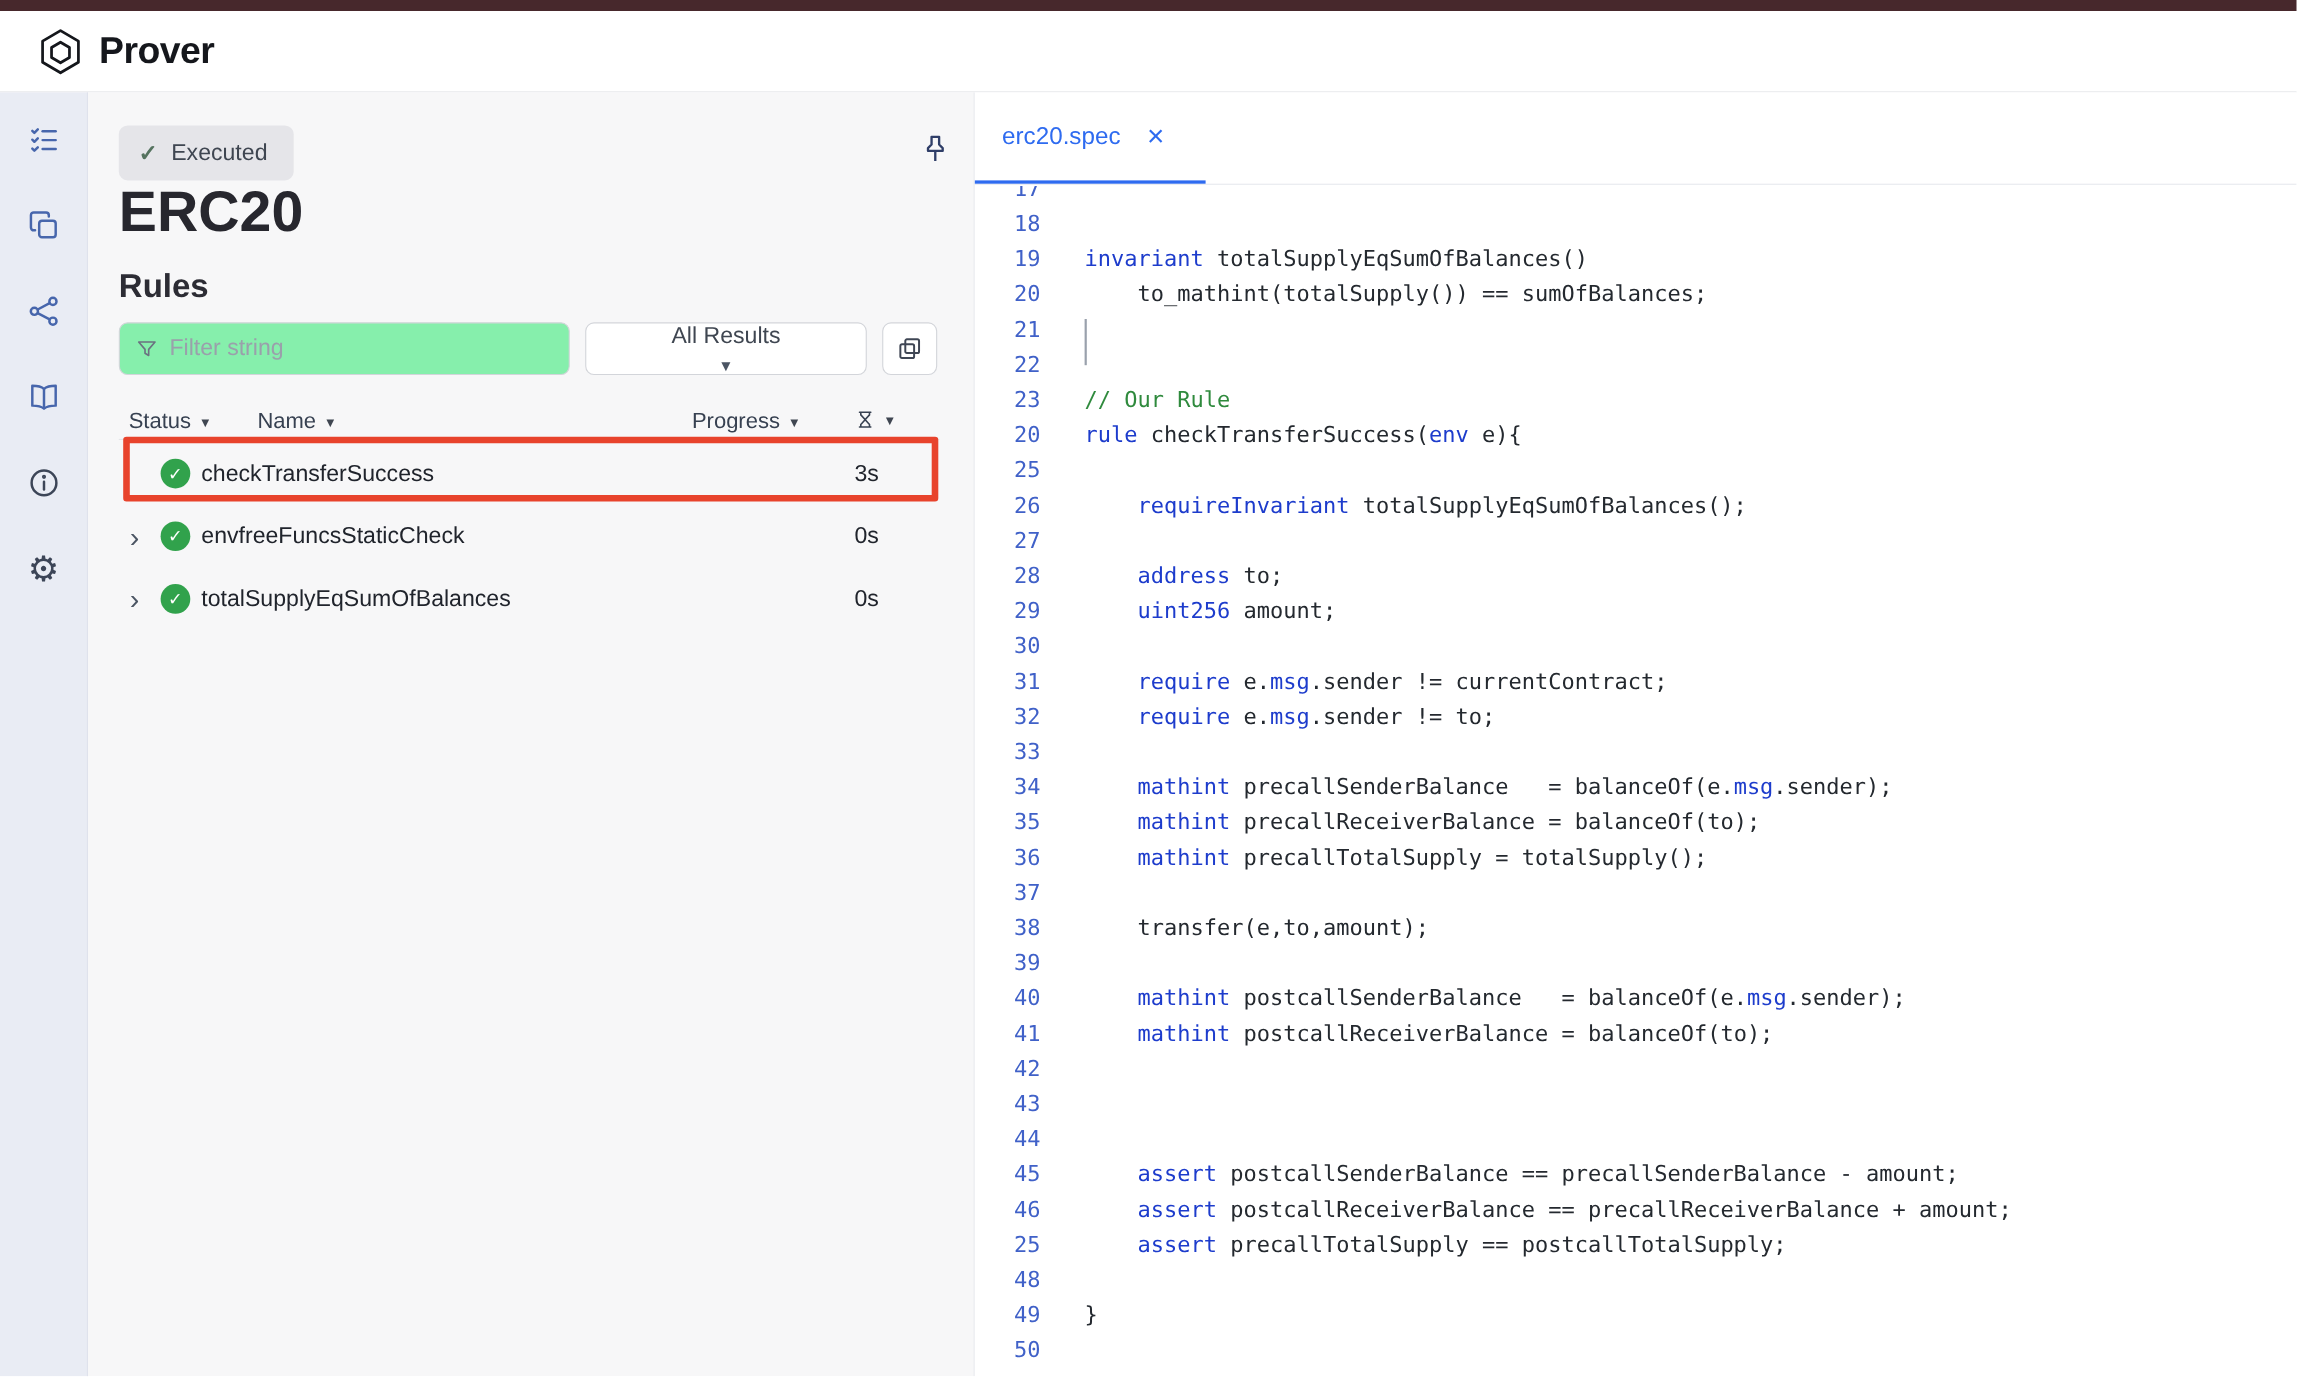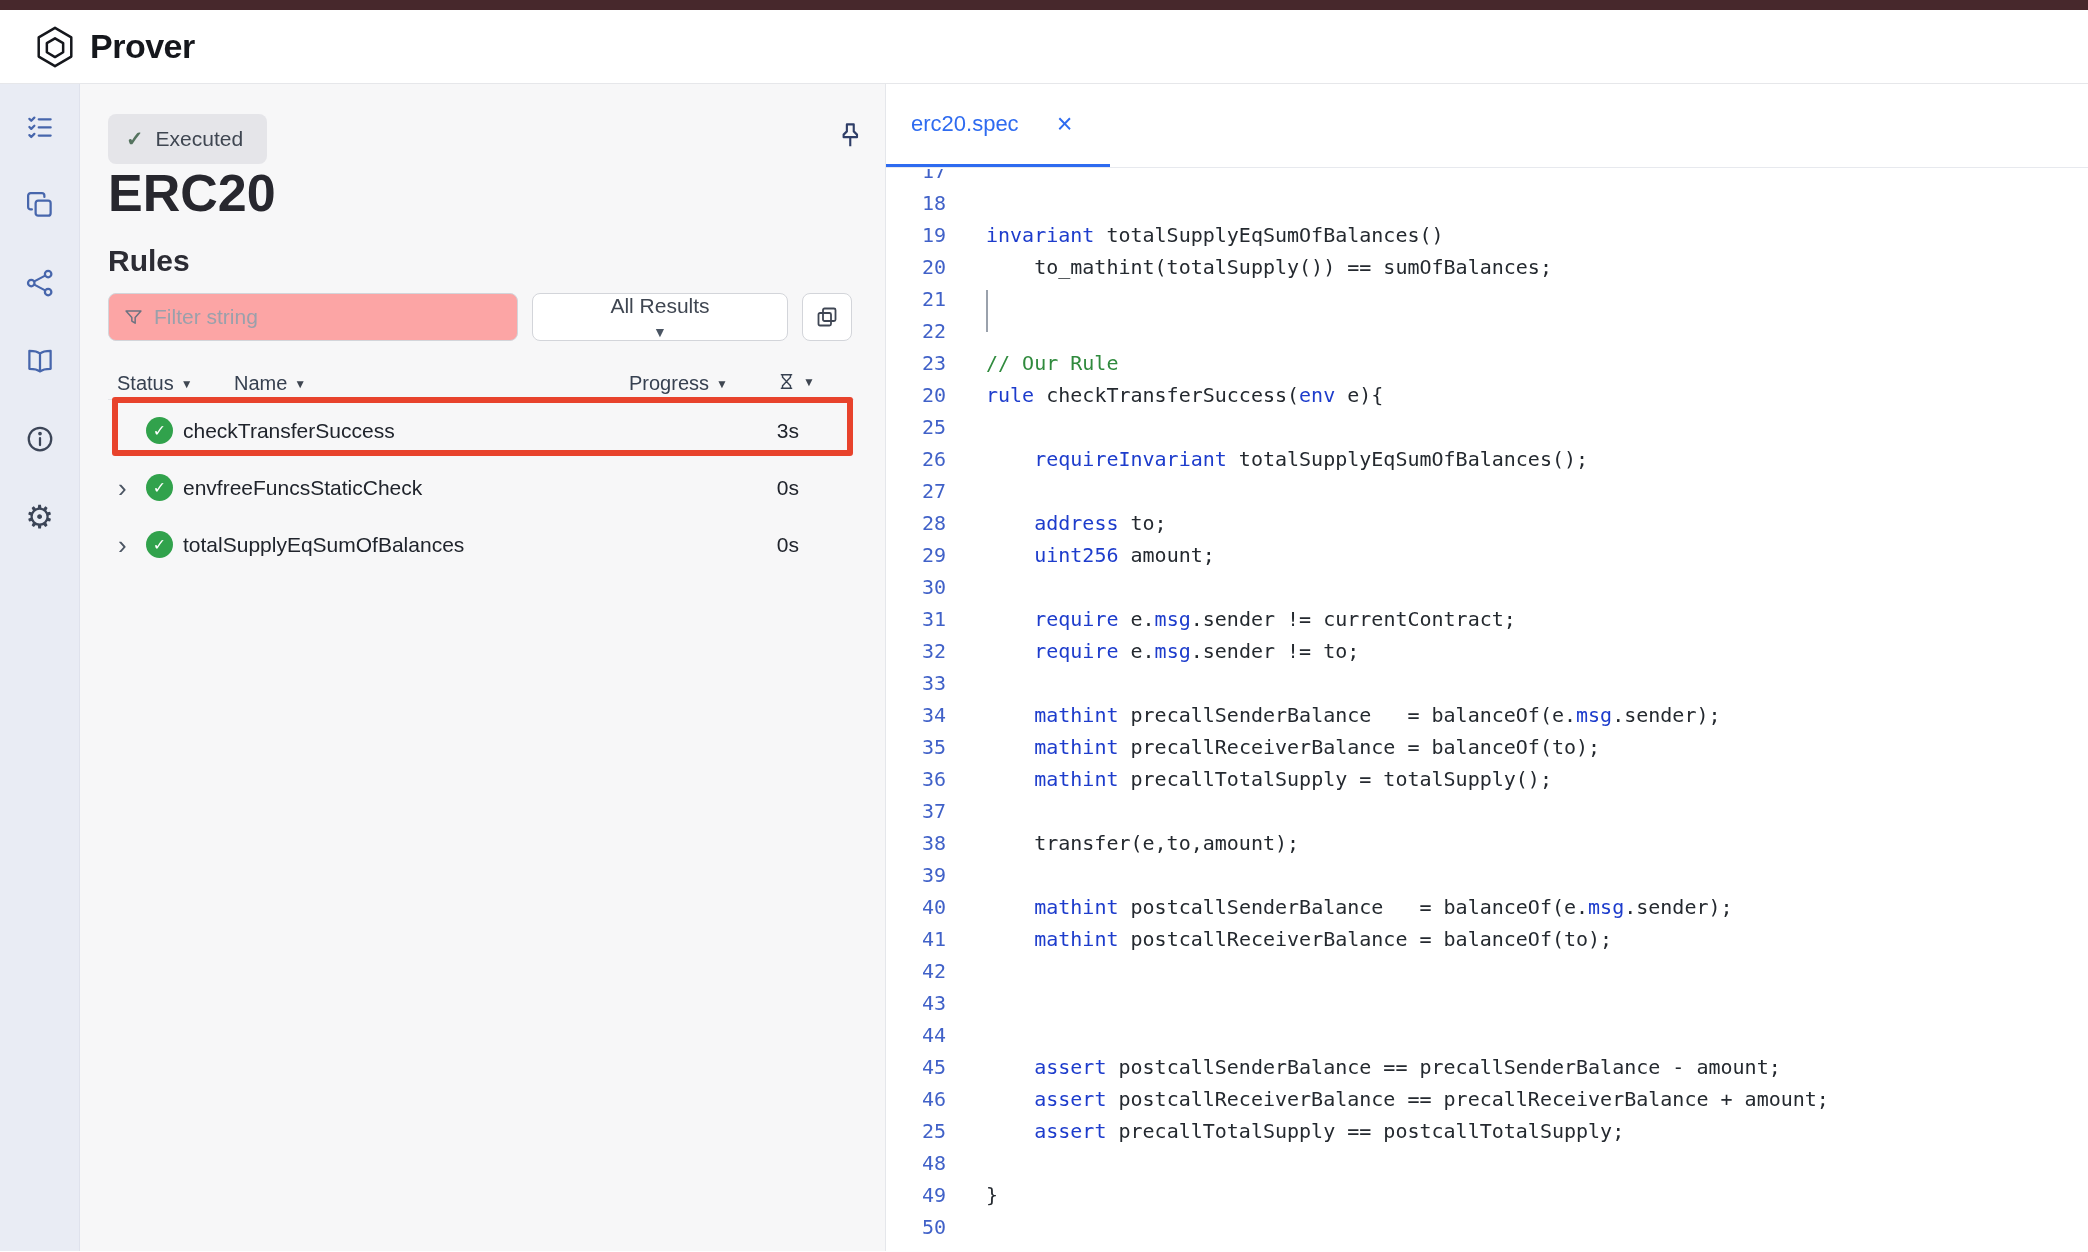--- a/index.html
+++ b/index.html
@@ -28,21 +28,21 @@
   .left-panel { width:805px; background:#f7f7f8; position:relative; flex:none; }
   .chip { position:absolute; left:28px; top:30px; height:50px; padding:0 24px 0 18px; background:#e5e5e9; border-radius:8px; display:flex; align-items:center; gap:12px; }
   .chip-check { color:#55735f; font-size:21px; font-weight:bold; }
   .chip-label { font-size:21px; color:#3f4651; }
   .pin-btn { position:absolute; right:20px; top:36px; width:30px; height:30px; color:#2f3e68; cursor:pointer; }
 
   .panel-title { position:absolute; left:28px; top:84px; font-size:52px; line-height:50px; font-weight:600; color:#27272e; }
   .panel-sub { position:absolute; left:28px; top:158px; font-size:30px; line-height:38px; font-weight:600; color:#2c2c34; }
 
   .controls { position:absolute; left:28px; top:209px; display:flex; gap:14px; }
-  .filter-box { width:410px; height:48px; background:#fca5a5; border:1px solid #d3d5da; border-radius:8px; display:flex; align-items:center; padding:0 14px; gap:10px; }
+  .filter-box { width:410px; height:48px; background:#86efac; border:1px solid #d3d5da; border-radius:8px; display:flex; align-items:center; padding:0 14px; gap:10px; }
   .filter-box svg { width:21px; height:21px; color:#6b7280; flex:none; }
   .filter-input { border:none; outline:none; flex:1; font-size:21px; color:#374151; font-family:"Liberation Sans", sans-serif; background:transparent; }
   .filter-input::placeholder { color:#9aa0ab; }
   .dropdown { width:256px; height:48px; background:#fff; border:1px solid #d3d5da; border-radius:8px; display:flex; align-items:center; justify-content:space-between; padding:0 18px; cursor:pointer;flex-direction:column; }
   .dropdown-label { font-size:21px; color:#3f4651; }
   .dd-caret { font-size:14px; color:#4b5563; }
   .square-btn { width:50px; height:48px; background:#fff; border:1px solid #d3d5da; border-radius:8px; display:flex; align-items:center; justify-content:center; cursor:pointer; color:#3f4654; }
   .square-btn svg { width:24px; height:24px; }
 
   .table-head { position:absolute; left:28px; top:288px; width:746px; height:28px; border-bottom:1px solid #e4e5e9; font-size:20px; color:#374151; }
@@ -58,21 +58,21 @@
   .rule-row { height:57px; display:flex; align-items:center; padding-left:10px; cursor:pointer; }
   .chev { width:24px; font-size:26px; line-height:26px; color:#4b5563; flex:none; }
   .check { width:27px; height:27px; border-radius:50%; background:#31a24c; color:#fff; font-size:16px; display:flex; align-items:center; justify-content:center; margin-left:4px; flex:none; }
   .rule-name { margin-left:10px; font-size:21px; color:#20242c; }
   .rule-time { margin-left:auto; margin-right:55px; font-size:21px; color:#20242c; }
   .annotation { position:absolute; left:4px; top:-5px; width:741px; height:59px; border:6px solid #e8432c; border-radius:3px; z-index:5; pointer-events:none; }
 
   
   .editor { flex:1; background:#fff; border-left:1px solid #e5e7eb; position:relative; overflow:hidden; }
   .tab-bar { height:84px; border-bottom:1px solid #e7e9ee; display:flex; }
-  .tab { display:flex; align-items:center; gap:38px; padding:0 38px 0 25px; border-bottom:3px solid #2e6bf0; cursor:pointer; }
+  .tab { display:flex; align-items:center; gap:24px; padding:0 38px 0 25px; border-bottom:3px solid #2e6bf0; cursor:pointer; }
   .tab-label { font-size:22px; color:#2e6bf0; }
   .tab-close { font-size:27px; line-height:27px; color:#2e6bf0; cursor:pointer; }
 
   .code { position:absolute; top:85px; left:0; right:0; bottom:0; overflow:hidden; font-family:"DejaVu Sans Mono", monospace; font-size:20px; }
   .code-inner { position:relative; top:-14px; }
   .code-line { height:32px; line-height:32px; display:flex; }
   .ln { width:60px; text-align:right; color:#4061c8; flex:none; }
   .lc { margin-left:40px; white-space:pre; color:#24292f; }
   .tok-p { color:#24292f; }
   .tok-k { color:#1d3ccc; }

